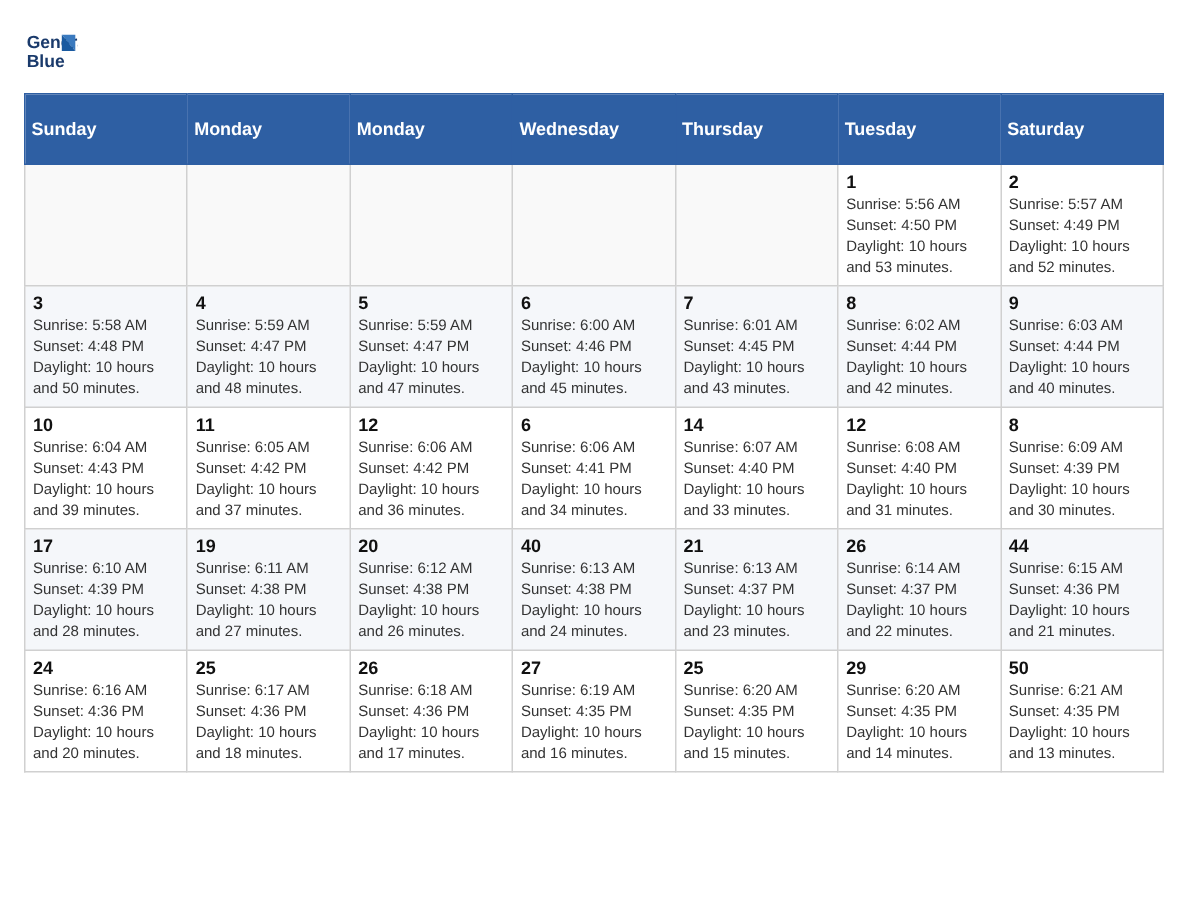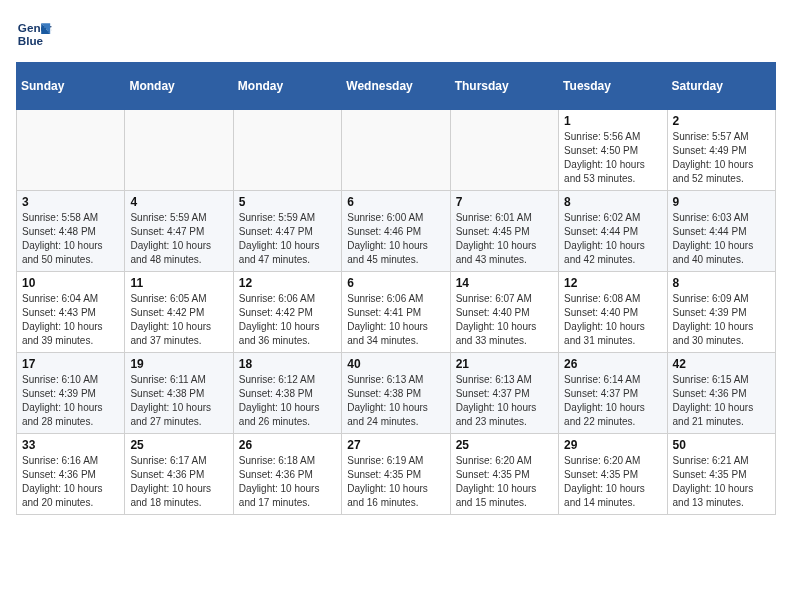--- a/index.html
+++ b/index.html
@@ -194,43 +194,43 @@
         <tr>
           <td>
             <span class="day-num">17</span>
             <div class="day-info">Sunrise: 6:10 AM<br>Sunset: 4:39 PM<br>Daylight: 10 hours<br>and 28 minutes.</div>
           </td>
           <td>
             <span class="day-num">19</span>
             <div class="day-info">Sunrise: 6:11 AM<br>Sunset: 4:38 PM<br>Daylight: 10 hours<br>and 27 minutes.</div>
           </td>
           <td>
-            <span class="day-num">18</span>
+            <span class="day-num">20</span>
             <div class="day-info">Sunrise: 6:12 AM<br>Sunset: 4:38 PM<br>Daylight: 10 hours<br>and 26 minutes.</div>
           </td>
           <td>
             <span class="day-num">40</span>
             <div class="day-info">Sunrise: 6:13 AM<br>Sunset: 4:38 PM<br>Daylight: 10 hours<br>and 24 minutes.</div>
           </td>
           <td>
             <span class="day-num">21</span>
             <div class="day-info">Sunrise: 6:13 AM<br>Sunset: 4:37 PM<br>Daylight: 10 hours<br>and 23 minutes.</div>
           </td>
           <td>
             <span class="day-num">26</span>
             <div class="day-info">Sunrise: 6:14 AM<br>Sunset: 4:37 PM<br>Daylight: 10 hours<br>and 22 minutes.</div>
           </td>
           <td>
-            <span class="day-num">42</span>
+            <span class="day-num">44</span>
             <div class="day-info">Sunrise: 6:15 AM<br>Sunset: 4:36 PM<br>Daylight: 10 hours<br>and 21 minutes.</div>
           </td>
         </tr>
         <tr>
           <td>
-            <span class="day-num">33</span>
+            <span class="day-num">24</span>
             <div class="day-info">Sunrise: 6:16 AM<br>Sunset: 4:36 PM<br>Daylight: 10 hours<br>and 20 minutes.</div>
           </td>
           <td>
             <span class="day-num">25</span>
             <div class="day-info">Sunrise: 6:17 AM<br>Sunset: 4:36 PM<br>Daylight: 10 hours<br>and 18 minutes.</div>
           </td>
           <td>
             <span class="day-num">26</span>
             <div class="day-info">Sunrise: 6:18 AM<br>Sunset: 4:36 PM<br>Daylight: 10 hours<br>and 17 minutes.</div>
           </td>

